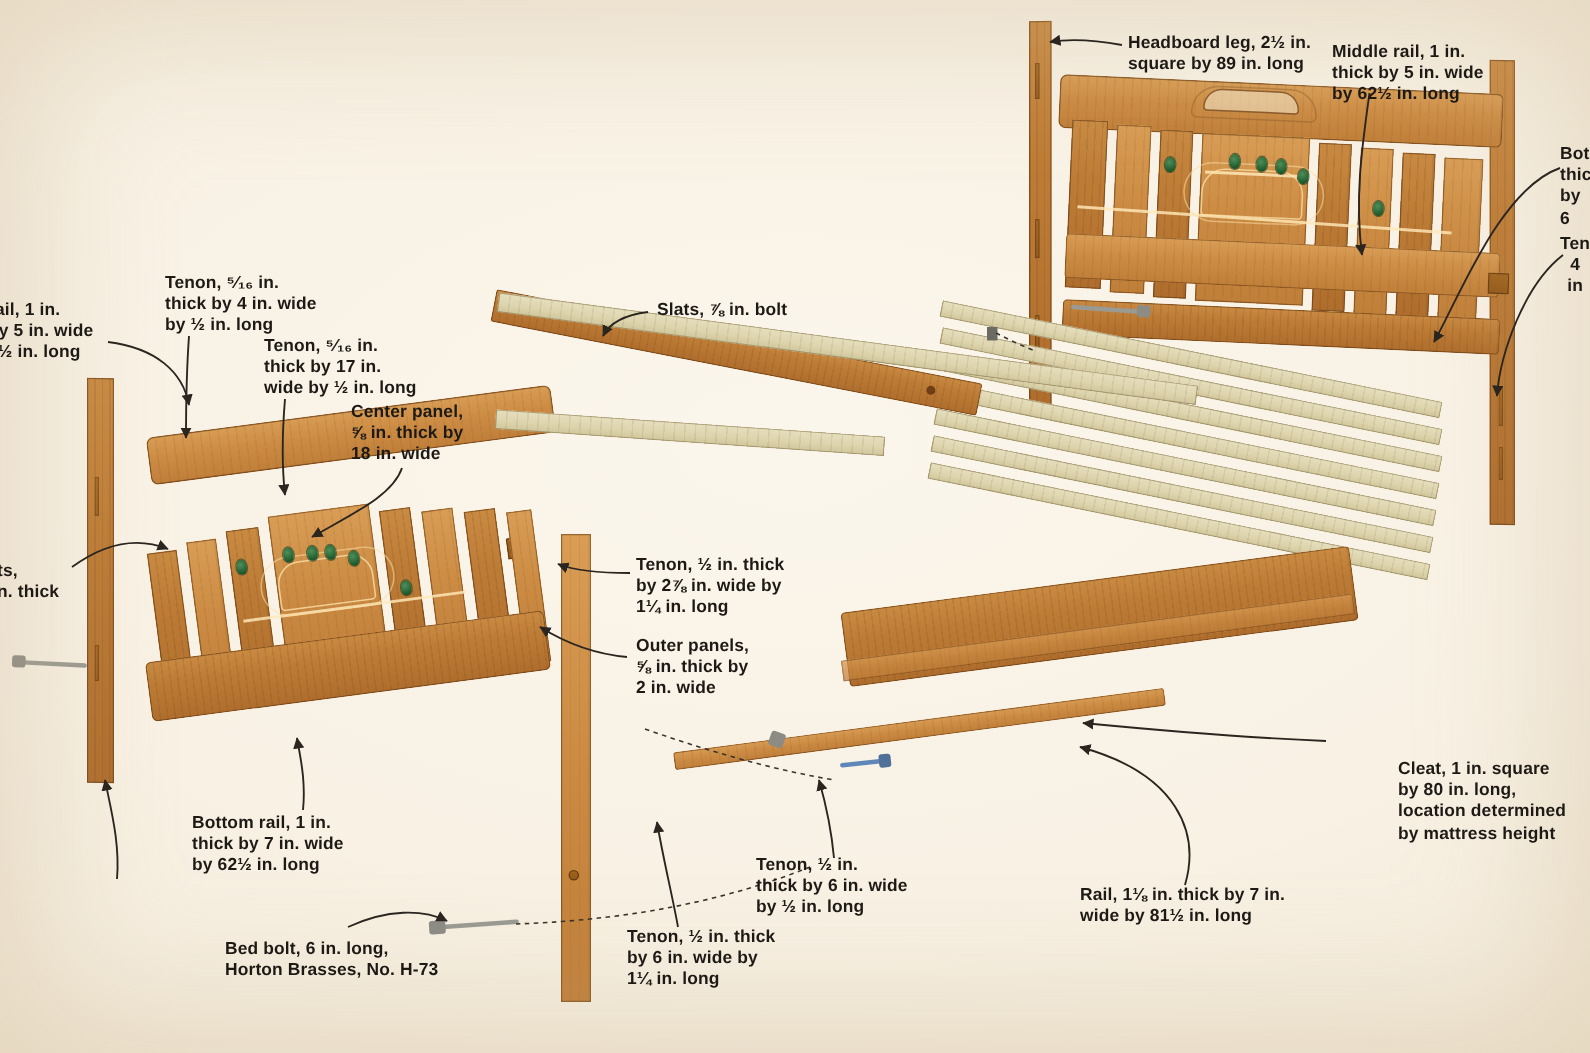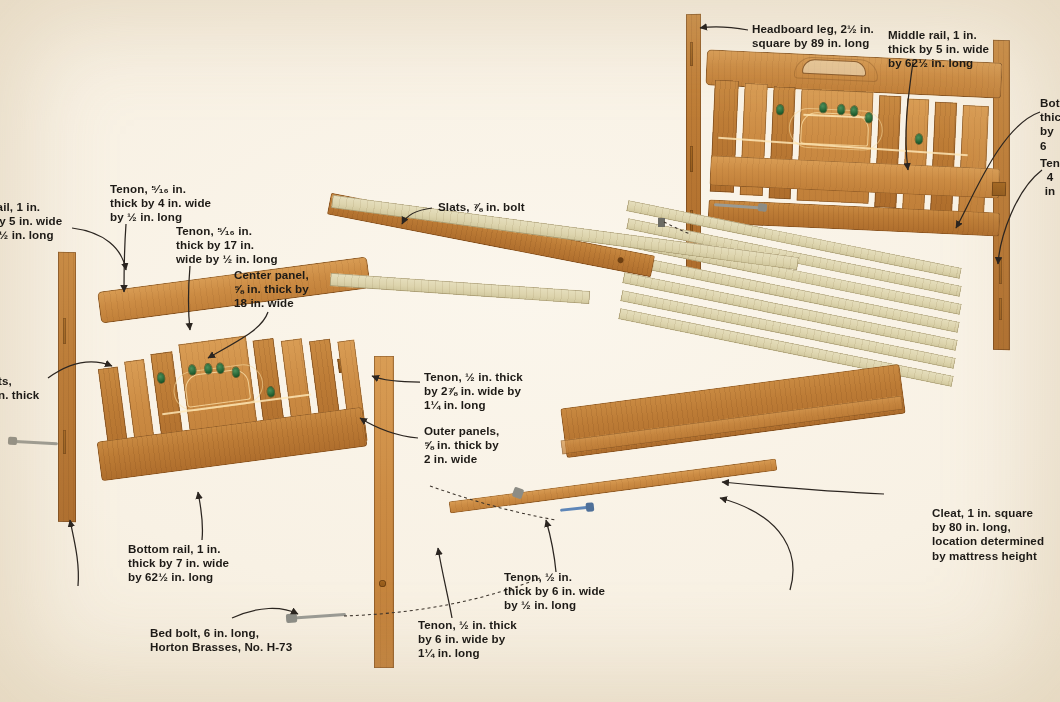--- a/index.html
+++ b/index.html
@@ -302,18 +302,20 @@
   <div class="cal" style="left:150px;top:626px;">Bed bolt, 6 in. long,
 Horton Brasses, No. H-73</div>
 
   <div class="cal" style="left:504px;top:570px;">Tenon, ½ in.
 thick by 6 in. wide
 by ½ in. long</div>
   <div class="cal" style="left:418px;top:618px;">Tenon, ½ in. thick
 by 6 in. wide by
 1¼ in. long</div>
 
+  <div class="cal" style="left:720px;top:590px;">Rail, 1⅛ in. thick  by 7 in.
+wide by 81½ in. long</div>
   <div class="cal" style="left:932px;top:478px;margin-top:28px;">Cleat, 1 in. square
 by 80 in. long,
 location determined
 by mattress height</div>
 
 </div>
 
 </body></html>

